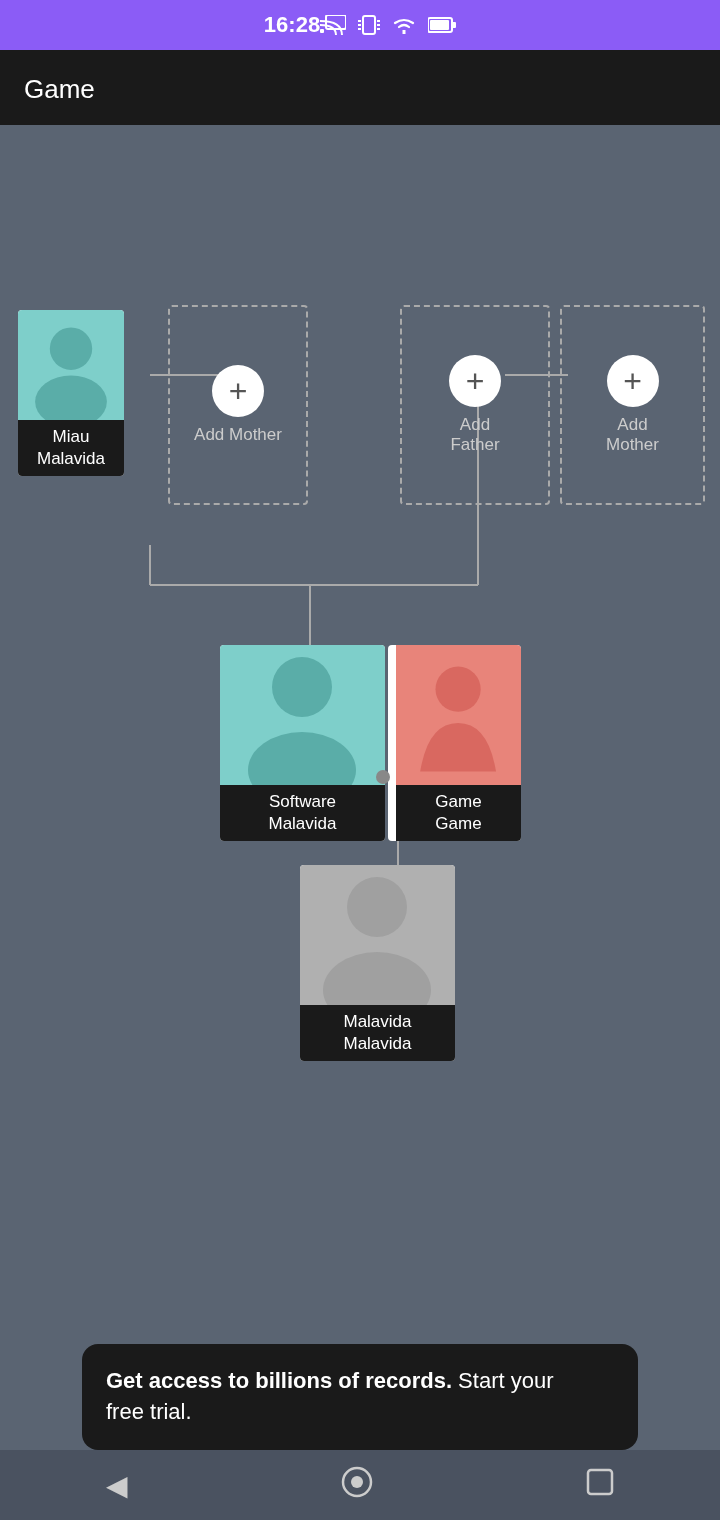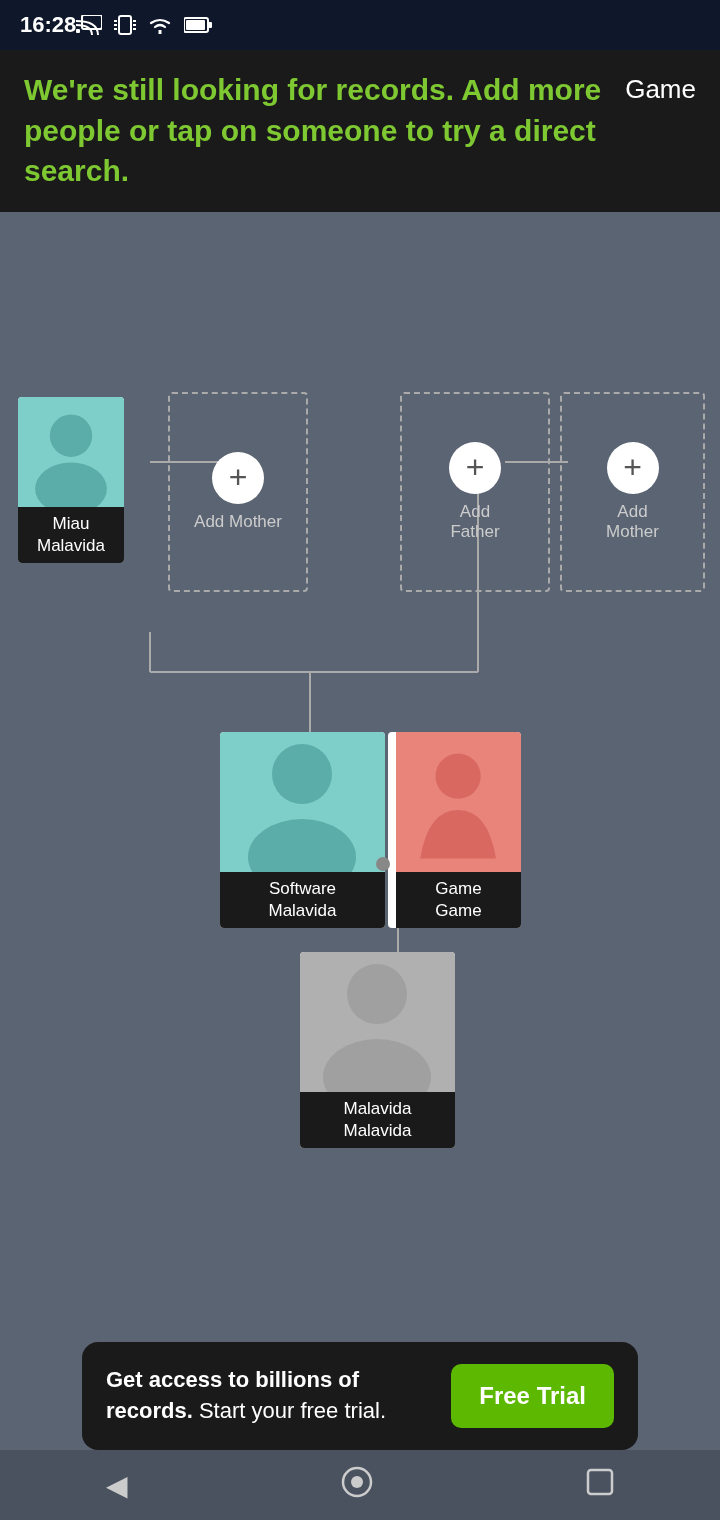--- a/index.html
+++ b/index.html
@@ -7,24 +7,24 @@
     body {
       width: 720px;
       min-height: 1520px;
       background: #5a6472;
       font-family: Arial, sans-serif;
       overflow-x: hidden;
     }
 
     
     .status-bar {
-      background: #0f172a;
-      color: #fff;
-      display: flex;
-      justify-content: flex-start;
+      background: #8b5cf6;
+      color: #fff;
+      display: flex;
+      justify-content: center;
       align-items: center;
       padding: 8px 20px;
       height: 50px;
     }
     .status-time {
       font-size: 22px;
       font-weight: bold;
     }
     .status-icons {
       display: flex;
@@ -244,21 +244,20 @@
 
     <svg width="28" height="16" viewBox="0 0 28 16" fill="white">
       <rect x="0" y="1" width="24" height="14" rx="2" fill="none" stroke="white" stroke-width="2"></rect>
       <rect x="2" y="3" width="19" height="10" rx="1" fill="white"></rect>
       <rect x="24" y="5" width="4" height="6" rx="1" fill="white"></rect>
     </svg>
   </div>
 </div>
 
 <div class="header">
-  <div class="header-text">We're still looking for records. Add more people or tap on someone to try a direct search.</div>
   <div class="skip-btn">Game</div>
 </div>
 
 <div class="main-content">
   <div class="tree-container">
 
     <svg class="connector-svg">
 
       <line x1="150" y1="220" x2="238" y2="220" stroke="#aaa" stroke-width="2"></line>
 
@@ -338,21 +337,20 @@
       <circle cx="383" cy="622" r="7" fill="#888"></circle>
     </svg>
 
   </div>
 </div>
 
 <div class="bottom-banner">
   <div class="banner-text">
     <strong>Get access to billions of records.</strong><span> Start your free trial.</span>
   </div>
-  <button class="free-trial-btn">Free Trial</button>
 </div>
 
 <div class="bottom-nav">
   <div class="nav-icon">◀</div>
   <div class="nav-icon">
     <svg width="34" height="34" viewBox="0 0 34 34">
       <circle cx="17" cy="17" r="14" fill="none" stroke="#ccc" stroke-width="2.5"></circle>
       <circle cx="17" cy="17" r="6" fill="#ccc"></circle>
     </svg>
   </div>

